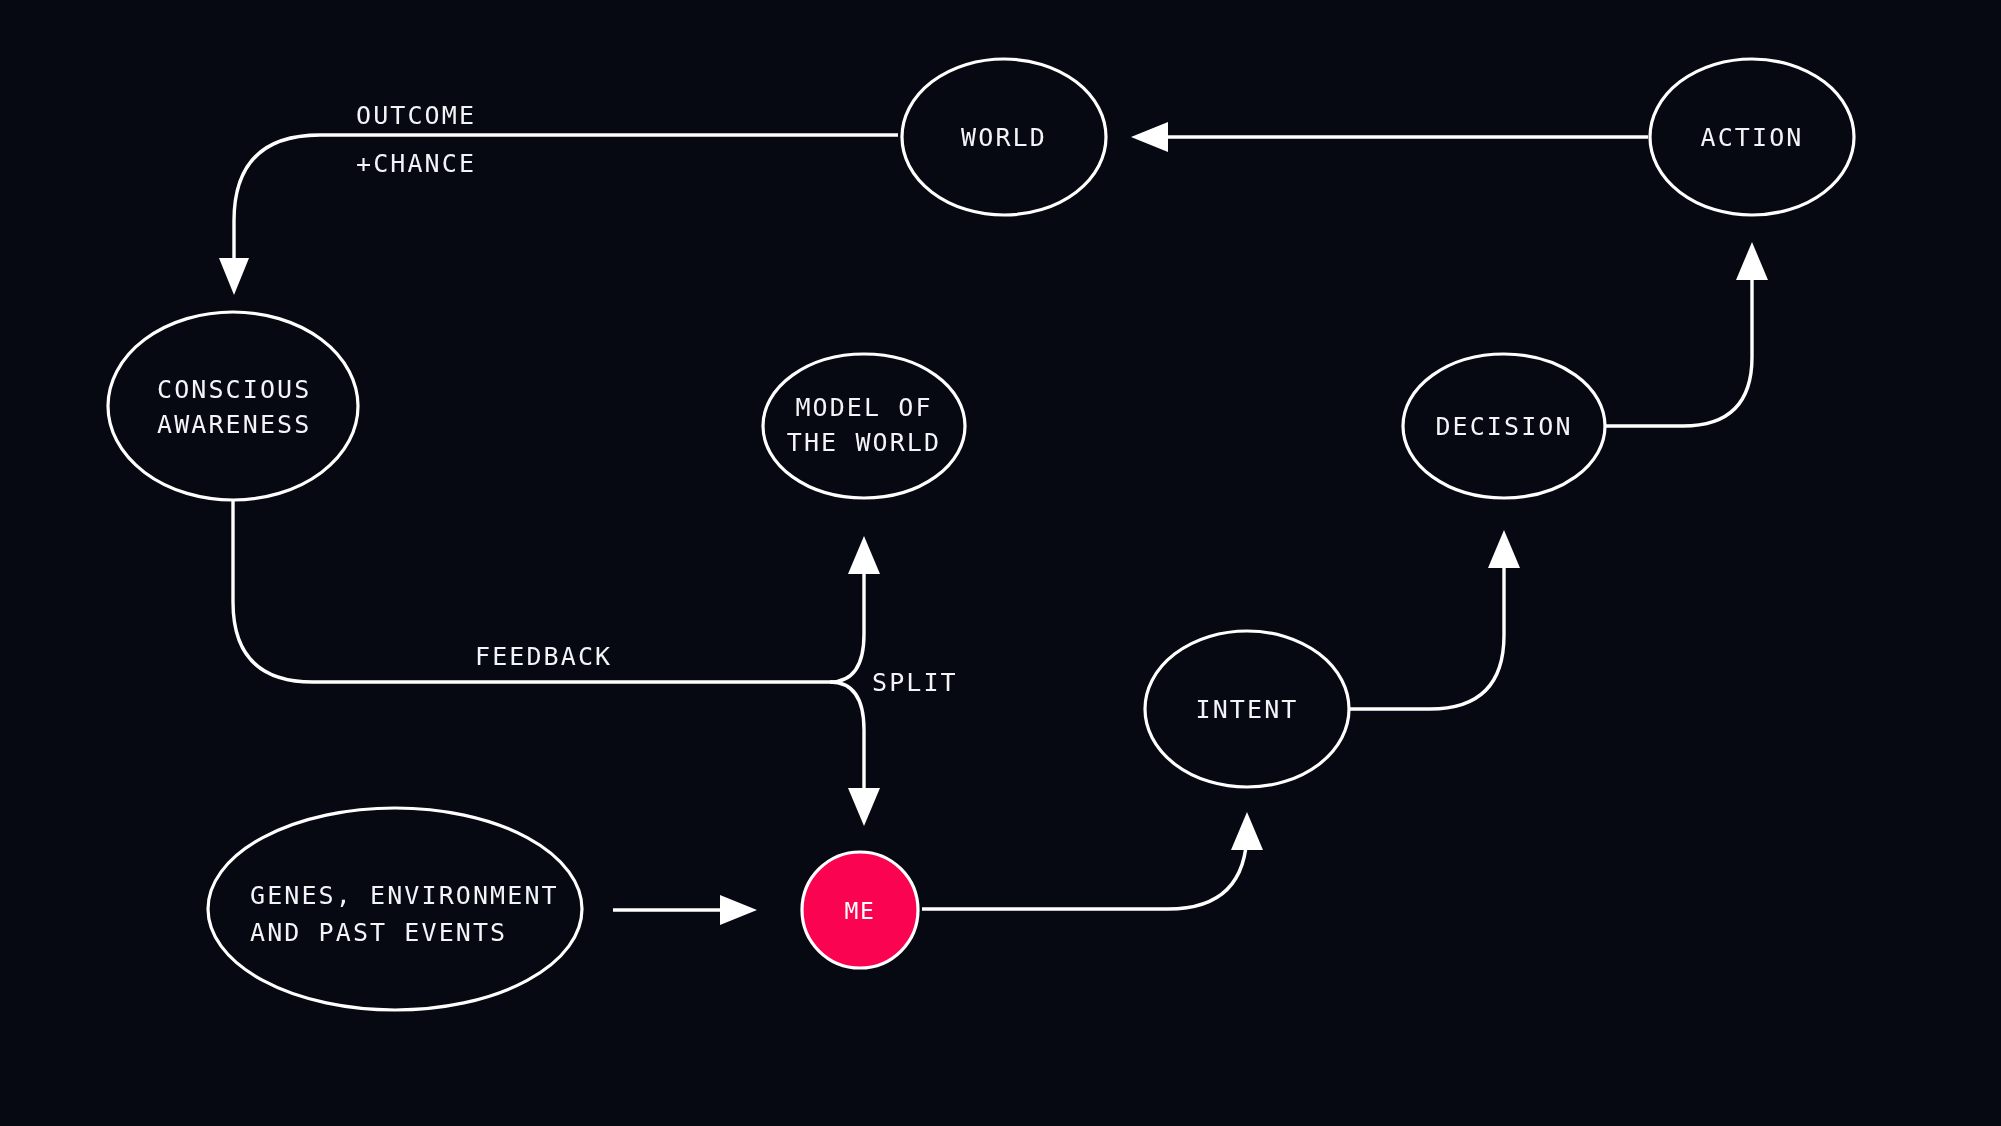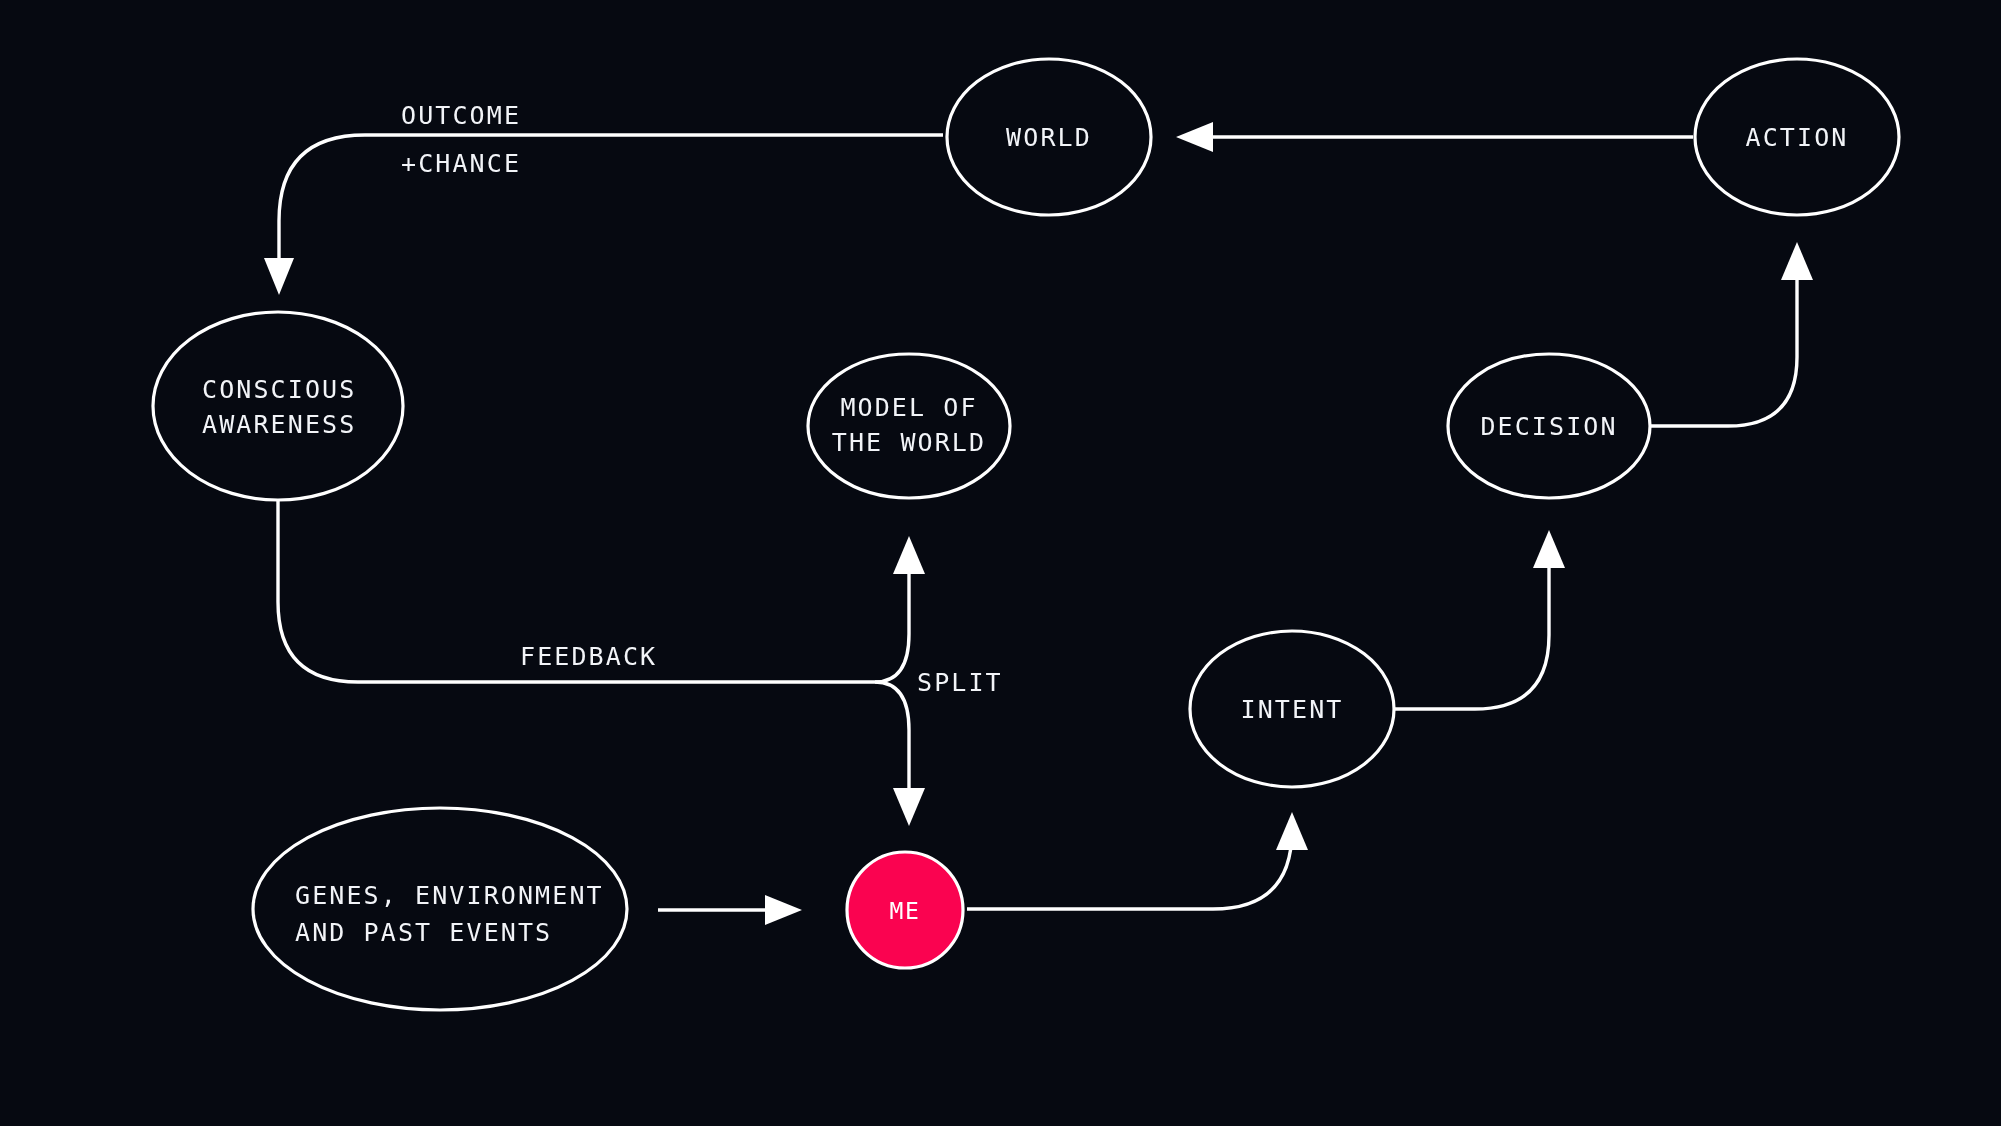--- a/index.html
+++ b/index.html
@@ -13,21 +13,20 @@
     width: 2001px;
     height: 1126px;
     overflow: hidden;
     font-family: "DejaVu Sans Mono", "Liberation Mono", monospace;
   }
   #diagram-root {
     position: relative;
     width: 1686px;
     height: 1126px;
     background: #060911;
-    margin-left: 45px;
   }
   svg#diagram-canvas {
     position: absolute;
     top: 0; left: 0;
     width: 2001px;
     height: 1126px;
     display: block;
   }
   .node-ellipse {
     fill: none;

